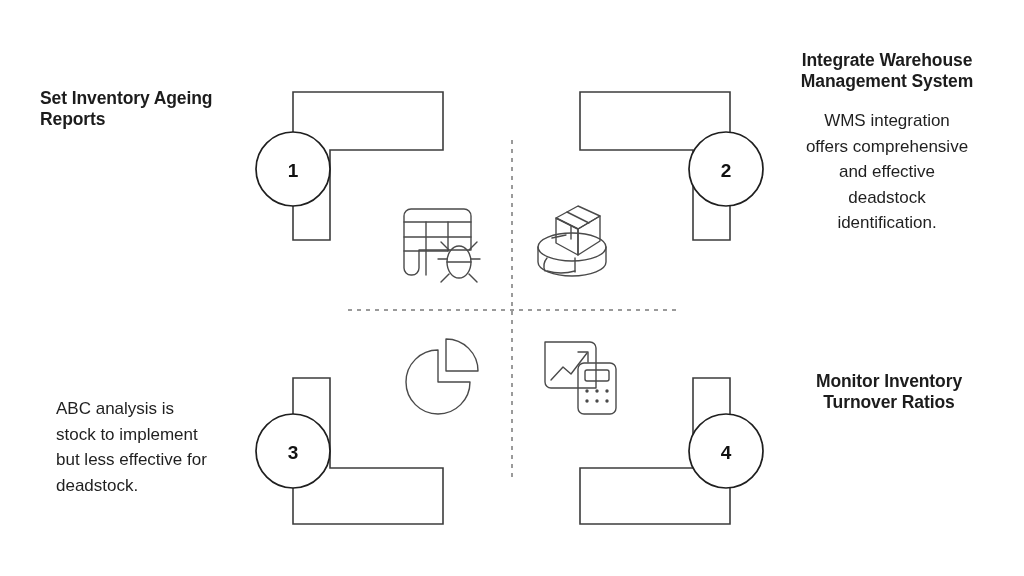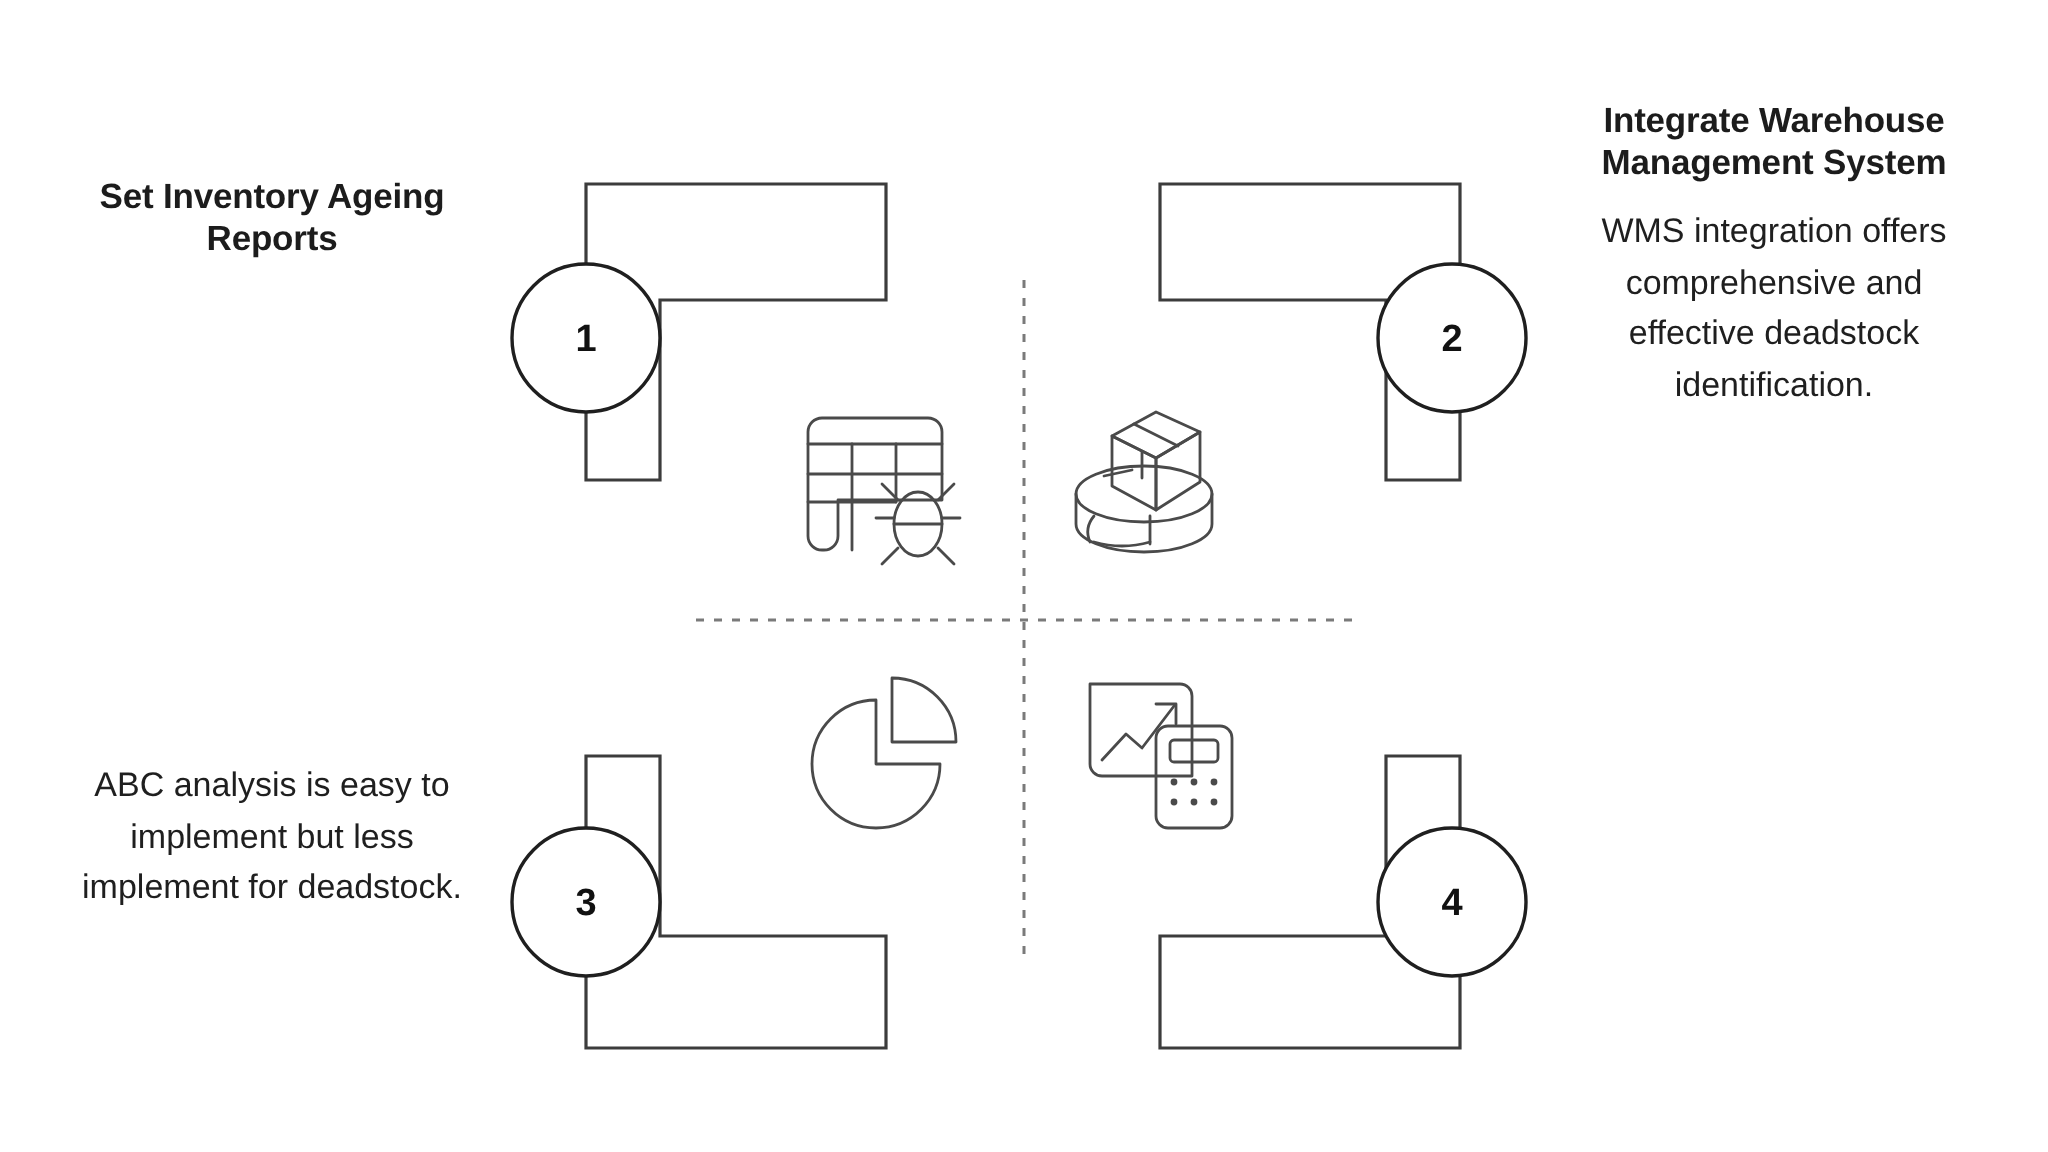--- a/index.html
+++ b/index.html
@@ -28,24 +28,24 @@
     font-weight: bold;
     font-size: 17.5px;
     line-height: 21px;
     letter-spacing: -0.1px;
     margin: 0 0 11px 0;
   }
   .q-body {
     font-size: 17px;
     line-height: 25.5px;
     font-weight: 400;
-    margin: 0;
+    margin: 16px;
     color: #1f1f1f;
   }
-  .align-right { text-align: center; }
+  .align-right { text-align: left; }
   .align-left  { text-align: center; }
 
   
   #block-1 { left: 40px;  top: 88px;  width: 192px; }
   #block-2 { left: 789px; top: 50px;  width: 196px; }
   #block-3 { left: 40px;  top: 380px; width: 192px; }
   #block-4 { left: 789px; top: 371px; width: 200px; }
 
   svg.diagram {
     position: absolute;
@@ -93,24 +93,25 @@
   <div class="txt-block align-right" id="block-1">
     <p class="q-title">Set Inventory Ageing Reports</p>
   </div>
 
   <div class="txt-block align-left" id="block-2">
     <p class="q-title">Integrate Warehouse Management System</p>
     <p class="q-body">WMS integration offers comprehensive and effective deadstock identification.</p>
   </div>
 
   <div class="txt-block align-right" id="block-3">
-    <p class="q-body">ABC analysis is easy to implement but less implement for deadstock.</p>
+    <p class="q-body">ABC analysis is stock to implement but less effective for deadstock.</p>
   </div>
 
   <div class="txt-block align-left" id="block-4">
+    <p class="q-title">Monitor Inventory Turnover Ratios</p>
   </div>
 
   <svg class="diagram" width="1024" height="576" viewBox="0 0 1024 576">
 
     <line class="divider" x1="512" y1="140" x2="512" y2="482"></line>
     <line class="divider" x1="348" y1="310" x2="678" y2="310"></line>
 
     <path class="stroke-shape" d="M 293 92 L 443 92 L 443 150 L 330 150 L 330 240 L 293 240 Z"></path>
 
     <path class="stroke-shape" d="M 580 92 L 730 92 L 730 240 L 693 240 L 693 150 L 580 150 Z"></path>

